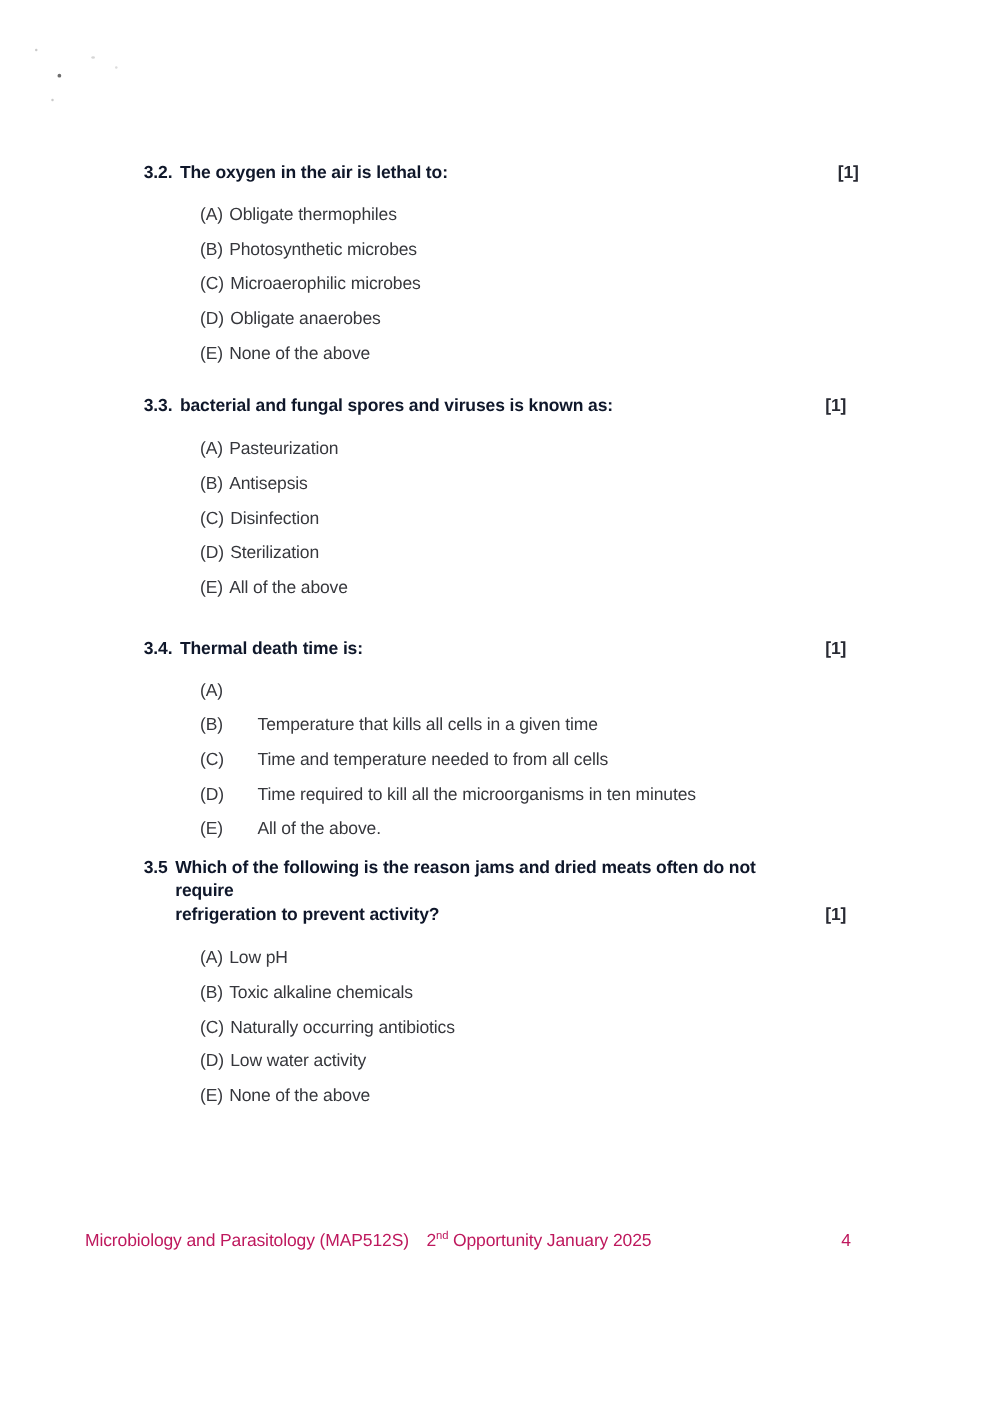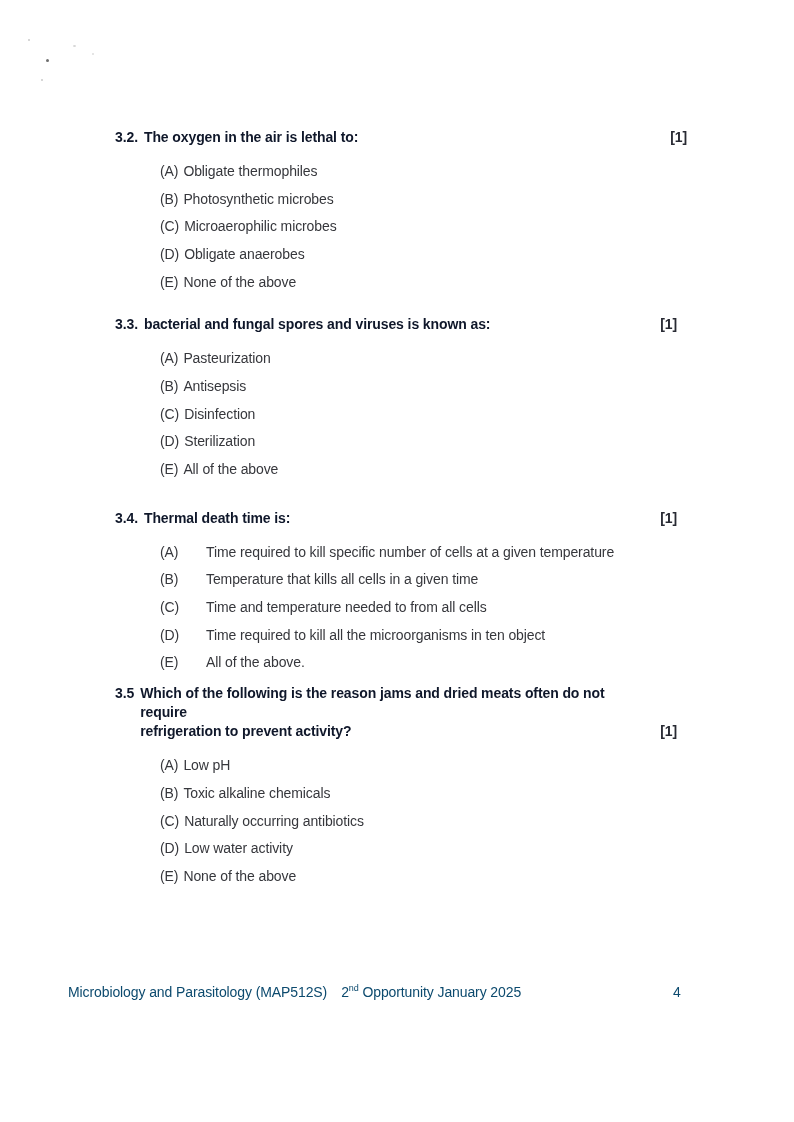--- a/index.html
+++ b/index.html
@@ -77,21 +77,21 @@
   .q-gap-1 { margin-top: 20px; }
   .q-gap-2 { margin-top: 26px; }
   .q-gap-3 { margin-top: 8px; }
 
   .footer {
     position: absolute;
     left: 68px;
     top: 984px;
     right: 0;
     line-height: 17px;
-    color: #0c4a6e;
+    color: #be185d;
   }
   .footer .course { }
   .footer .opportunity { margin-left: 14px; }
   .footer sup {
     font-size: 9px;
     vertical-align: super;
     line-height: 0;
   }
   .footer .page-num {
     position: absolute;
@@ -186,33 +186,32 @@
           <span class="q-num">3.4.</span>
           <div class="q-text">
             <div>Thermal death time is:</div>
           </div>
         </div>
         <span class="q-marks">[1]</span>
       </div>
       <div class="options">
         <div class="option">
             <span class="opt-letter">(A)</span>
-            <span class="opt-text">Time required to kill specific number of cells at a given temperature</span>
           </div>
         <div class="option">
             <span class="opt-letter">(B)</span>
             <span class="opt-text">Temperature that kills all cells in a given time</span>
           </div>
         <div class="option">
             <span class="opt-letter">(C)</span>
             <span class="opt-text">Time and temperature needed to from all cells</span>
           </div>
         <div class="option">
             <span class="opt-letter">(D)</span>
-            <span class="opt-text">Time required to kill all the microorganisms in ten object</span>
+            <span class="opt-text">Time required to kill all the microorganisms in ten minutes</span>
           </div>
         <div class="option">
             <span class="opt-letter">(E)</span>
             <span class="opt-text">All of the above.</span>
           </div>
       </div>
     </section>
 
     <section class="question q-gap-3">
       <div class="q-head narrow">

